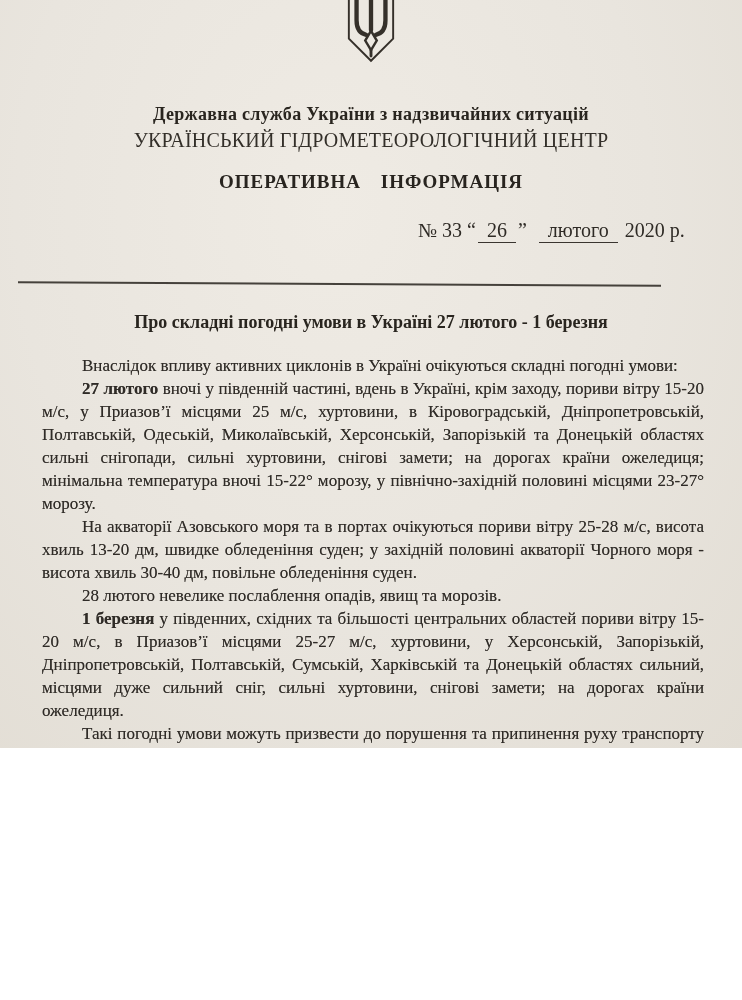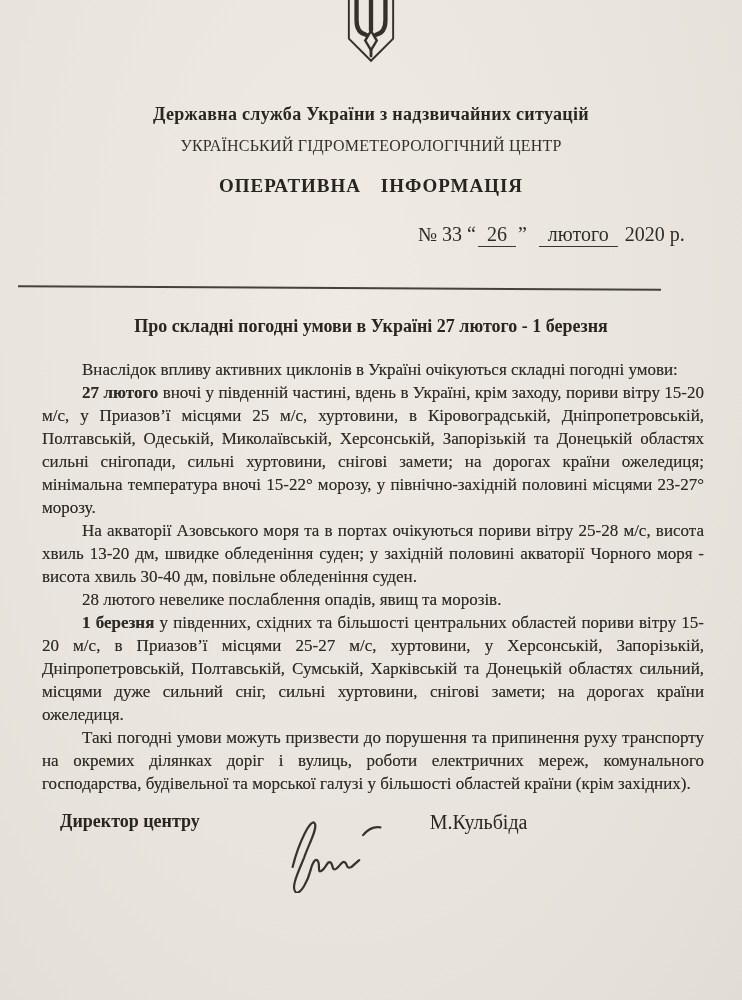--- a/index.html
+++ b/index.html
@@ -1,19 +1,19 @@
 <!DOCTYPE html>
 <html><head>
 <meta charset="utf-8">
 <style>
   html, body { margin: 0; padding: 0; }
   .page {
     position: relative;
     width: 742px;
-    height: 1000px;
+    height: 748px;
     overflow: hidden;
     background: radial-gradient(ellipse at 45% 28%, #efebe4 0%, #e9e5de 55%, #e2ddd4 100%);
     font-family: "Liberation Serif", serif;
     color: #2f2b27;
   }
   .emblem-wrap {
     width: 100%;
     display: flex;
     justify-content: center;
   }
@@ -26,22 +26,22 @@
     line-height: 1.3;
   }
   .org1 {
     margin-top: 40px;
     font-weight: bold;
     font-size: 18px;
     letter-spacing: 0.3px;
     color: #29251f;
   }
   .org2 {
-    font-size: 16px;
-    margin-top: 10px;
+    font-size: 20px;
+    margin-top: 1px;
     letter-spacing: 0.2px;
     color: #332f29;
   }
   .doctype {
     margin-top: 17px;
     font-weight: bold;
     font-size: 19px;
     letter-spacing: 1px;
     word-spacing: 14px;
     color: #28241f;

